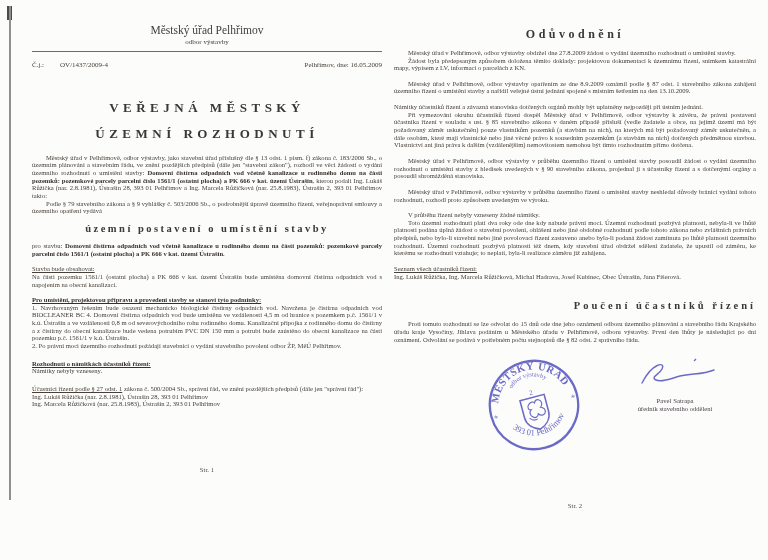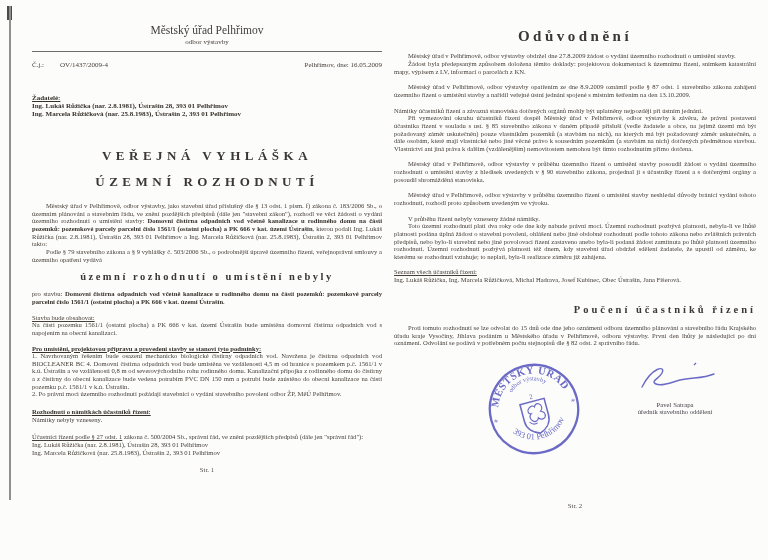--- a/index.html
+++ b/index.html
@@ -41,21 +41,21 @@
 
   .p1-intro { margin-top:13px; }
   .sec-heading { margin:8px 0 7px 0; font-size:10.5px; font-weight:bold; letter-spacing:2.5px; color:#3a3734; }
   .mt8 { margin-top:8px; }
   .mt10 { margin-top:10px; }
 
   .footer { position:absolute; font-size:6.8px; color:#55504b; }
   #footer1 { left:32px; width:350px; top:466px; text-align:center; }
   #footer2 { left:394px; width:362px; top:502px; text-align:center; }
 
-  .p2-heading { font-size:15px; font-weight:bold; letter-spacing:3.5px; text-align:center; color:#3a3734; }
+  .p2-heading { font-size:12px; font-weight:bold; letter-spacing:3.5px; text-align:center; color:#3a3734; }
   #page2 .body { margin-top:7px; }
   .gap { margin-top:8px; }
 
   .pouceni-head { margin-top:20px; font-size:10.5px; font-weight:bold; letter-spacing:3px; text-align:right; color:#3a3734; }
 
   .sig-zone { position:relative; height:120px; margin-top:14px; }
   .stamp { position:absolute; left:92px; top:0; width:96px; height:96px; }
   .signature { position:absolute; left:216px; top:0; width:130px; text-align:center; }
   .signature svg { width:94px; height:38px; }
   .sig-name { font-size:6.8px; color:#4a444f; }
@@ -73,33 +73,28 @@
     <div class="center hdr-sub">odbor výstavby</div>
     <hr class="hdr-rule">
 
     <div class="ref-row">
       <div class="ref-left">
         <span>Č.j.:</span><span>OV/1437/2009-4</span>
       </div>
       <div>Pelhřimov, dne: 16.05.2009</div>
     </div>
 
-    <div class="applicants">
-      <div class="line u">Žadatelé:</div>
-      <div class="line">Ing. Lukáš Růžička (nar. 2.8.1981), Ústrašín 28, 393 01  Pelhřimov</div>
-      <div class="line">Ing. Marcela Růžičková (nar. 25.8.1983), Ústrašín 2, 393 01  Pelhřimov</div>
-    </div>
 
-    <div class="center main-title">VEŘEJNÁ VYHLÁŠKA</div>
+    <div class="center main-title">VEŘEJNÁ MĚSTSKÝ</div>
     <div class="center main-title main-title2">ÚZEMNÍ ROZHODNUTÍ</div>
 
     <p class="just ind p1-intro"><span>Městský úřad v Pelhřimově, odbor výstavby, jako stavební úřad příslušný dle § 13 odst. 1 písm. f) zákona č. 183/2006 Sb., o územním plánování a stavebním řádu, ve znění pozdějších předpisů (dále jen "stavební zákon"), rozhodl ve věci žádosti o vydání územního rozhodnutí o umístění stavby: </span><span class="b">Domovní čistírna odpadních vod včetně kanalizace u rodinného domu na části pozemků: pozemkové parcely parcelní číslo 1561/1 (ostatní plocha) a PK 666 v kat. území Ústrašín</span><span>, kterou podali Ing. Lukáš Růžička (nar. 2.8.1981), Ústrašín 28, 393 01 Pelhřimov a Ing. Marcela Růžičková (nar. 25.8.1983), Ústrašín 2, 393 01  Pelhřimov takto:</span></p>
     <p class="just ind">Podle § 79  stavebního zákona a § 9 vyhlášky č. 503/2006 Sb., o podrobnější úpravě územního řízení, veřejnoprávní smlouvy a územního opatření vydává</p>
 
-    <div class="center sec-heading">územní rozhodnutí o umístění nebyly</div>
+    <div class="center sec-heading">územní postavení o umístění stavby</div>
 
     <p class="just"><span>pro stavbu: </span><span class="b">Domovní čistírna odpadních vod  včetně kanalizace u rodinného domu na části pozemků: pozemkové parcely parcelní číslo 1561/1 (ostatní plocha) a PK 666 v kat. území Ústrašín.</span></p>
 
     <p class="u mt8">Stavba bude obsahovat:</p>
     <p class="just">Na části pozemku 1561/1 (ostatní plocha) a PK 666 v kat. území Ústrašín bude umístěna domovní čistírna odpadních vod s napojením na obecní kanalizaci.</p>
 
     <p class="b u mt8">Pro umístění, projektovou přípravu a provedení stavby se stanoví tyto podmínky:</p>
     <p class="just">1. Navrhovaným řešením bude osazení mechanicko biologické čistírny odpadních vod. Navržena je čistírna odpadních vod BIOCLEANER BC 4. Domovní čistírna odpadních vod bude umístěna ve vzdálenosti 4,5 m od hranice s pozemkem p.č. 1561/1 v k.ú. Ústrašín a ve vzdálenosti 0,8 m od severovýchodního rohu rodinného domu. Kanalizační přípojka z rodinného domu do čistírny a z čistírny do obecní kanalizace bude vedena potrubím PVC DN 150 mm a potrubí bude zaústěno do obecní kanalizace na části pozemku  p.č. 1561/1 v k.ú. Ústrašín.</p>
     <p class="just">2. Po právní moci územního rozhodnutí požádají stavebníci o vydání stavebního povolení odbor ŽP, MěÚ Pelhřimov.</p>
 

